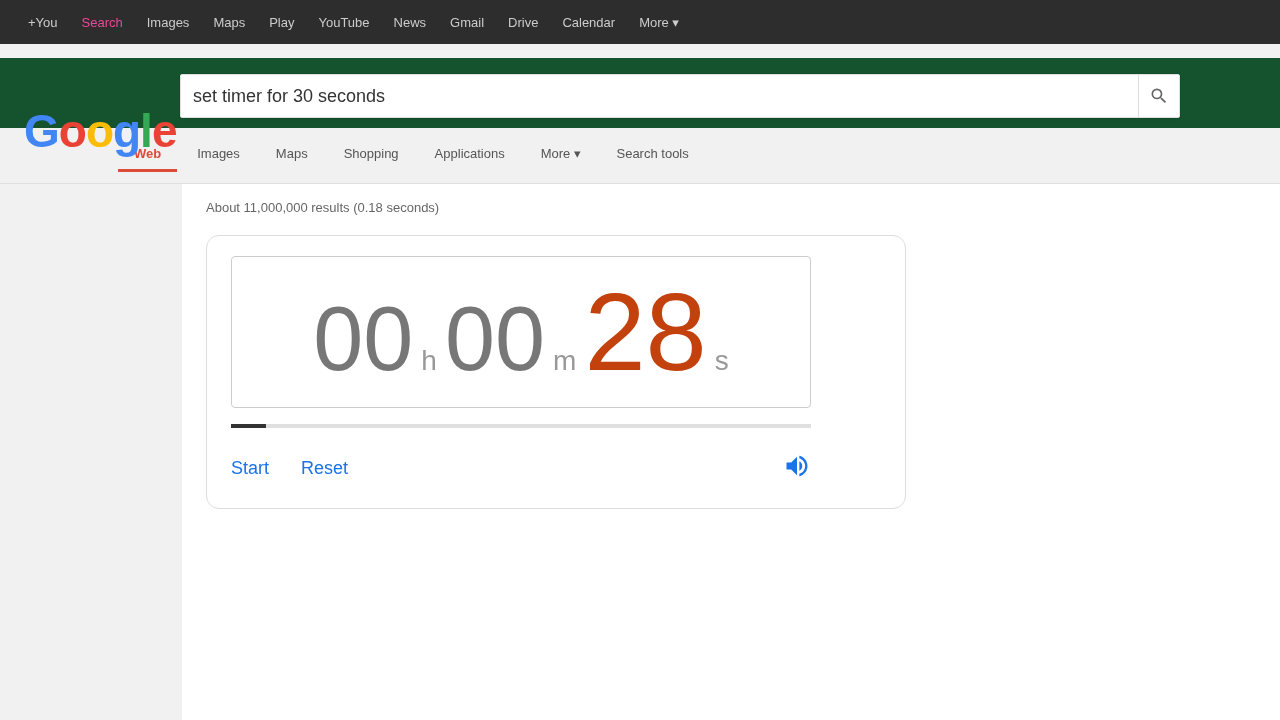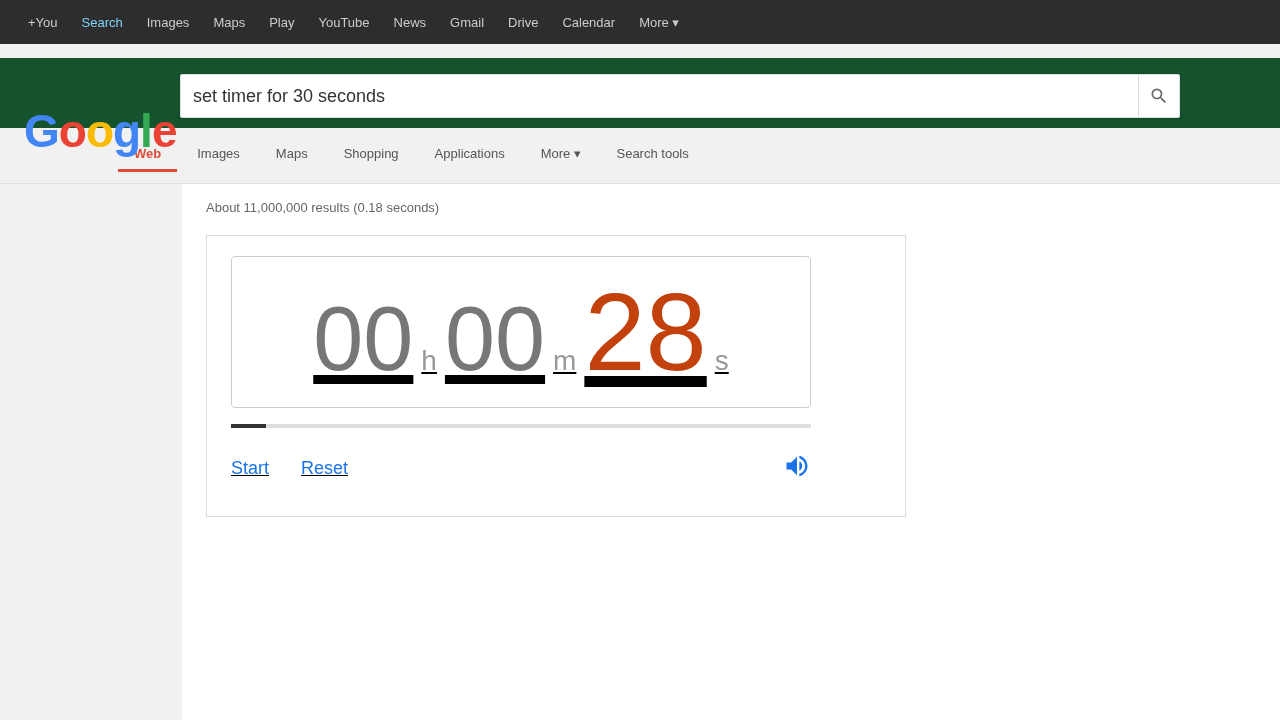--- a/index.html
+++ b/index.html
@@ -14,21 +14,21 @@
       padding: 0 20px;
       gap: 8px;
     }
     #top-nav a {
       color: #ccc;
       font-size: 13px;
       text-decoration: none;
       padding: 4px 8px;
       cursor: pointer;
     }
-    #top-nav a.active { color: #7dd3fc; }
+    #top-nav a.active { color: #ec4899; }
 
     
     #search-area {
       background: #14532d;
       padding: 16px 0 10px 0;
       display: flex;
       align-items: center;
       gap: 16px;
       padding-left: 180px;
     }
@@ -117,24 +117,23 @@
     #results-count {
       color: #666;
       font-size: 13px;
       margin-bottom: 20px;
     }
 
     
     #timer-widget {
       background: #fff;
       border: 1px solid #ddd;
-      border-radius: 0;
-      padding: 20px 24px 32px;
+      border-radius: 13px;
+      padding: 20px 24px 24px;
       max-width: 700px;
-      text-decoration: underline;
     }
     #timer-display-box {
       border: 1px solid #ccc;
       border-radius: 4px;
       padding: 20px 30px;
       display: flex;
       align-items: baseline;
       justify-content: center;
       gap: 8px;
       margin-bottom: 16px;

